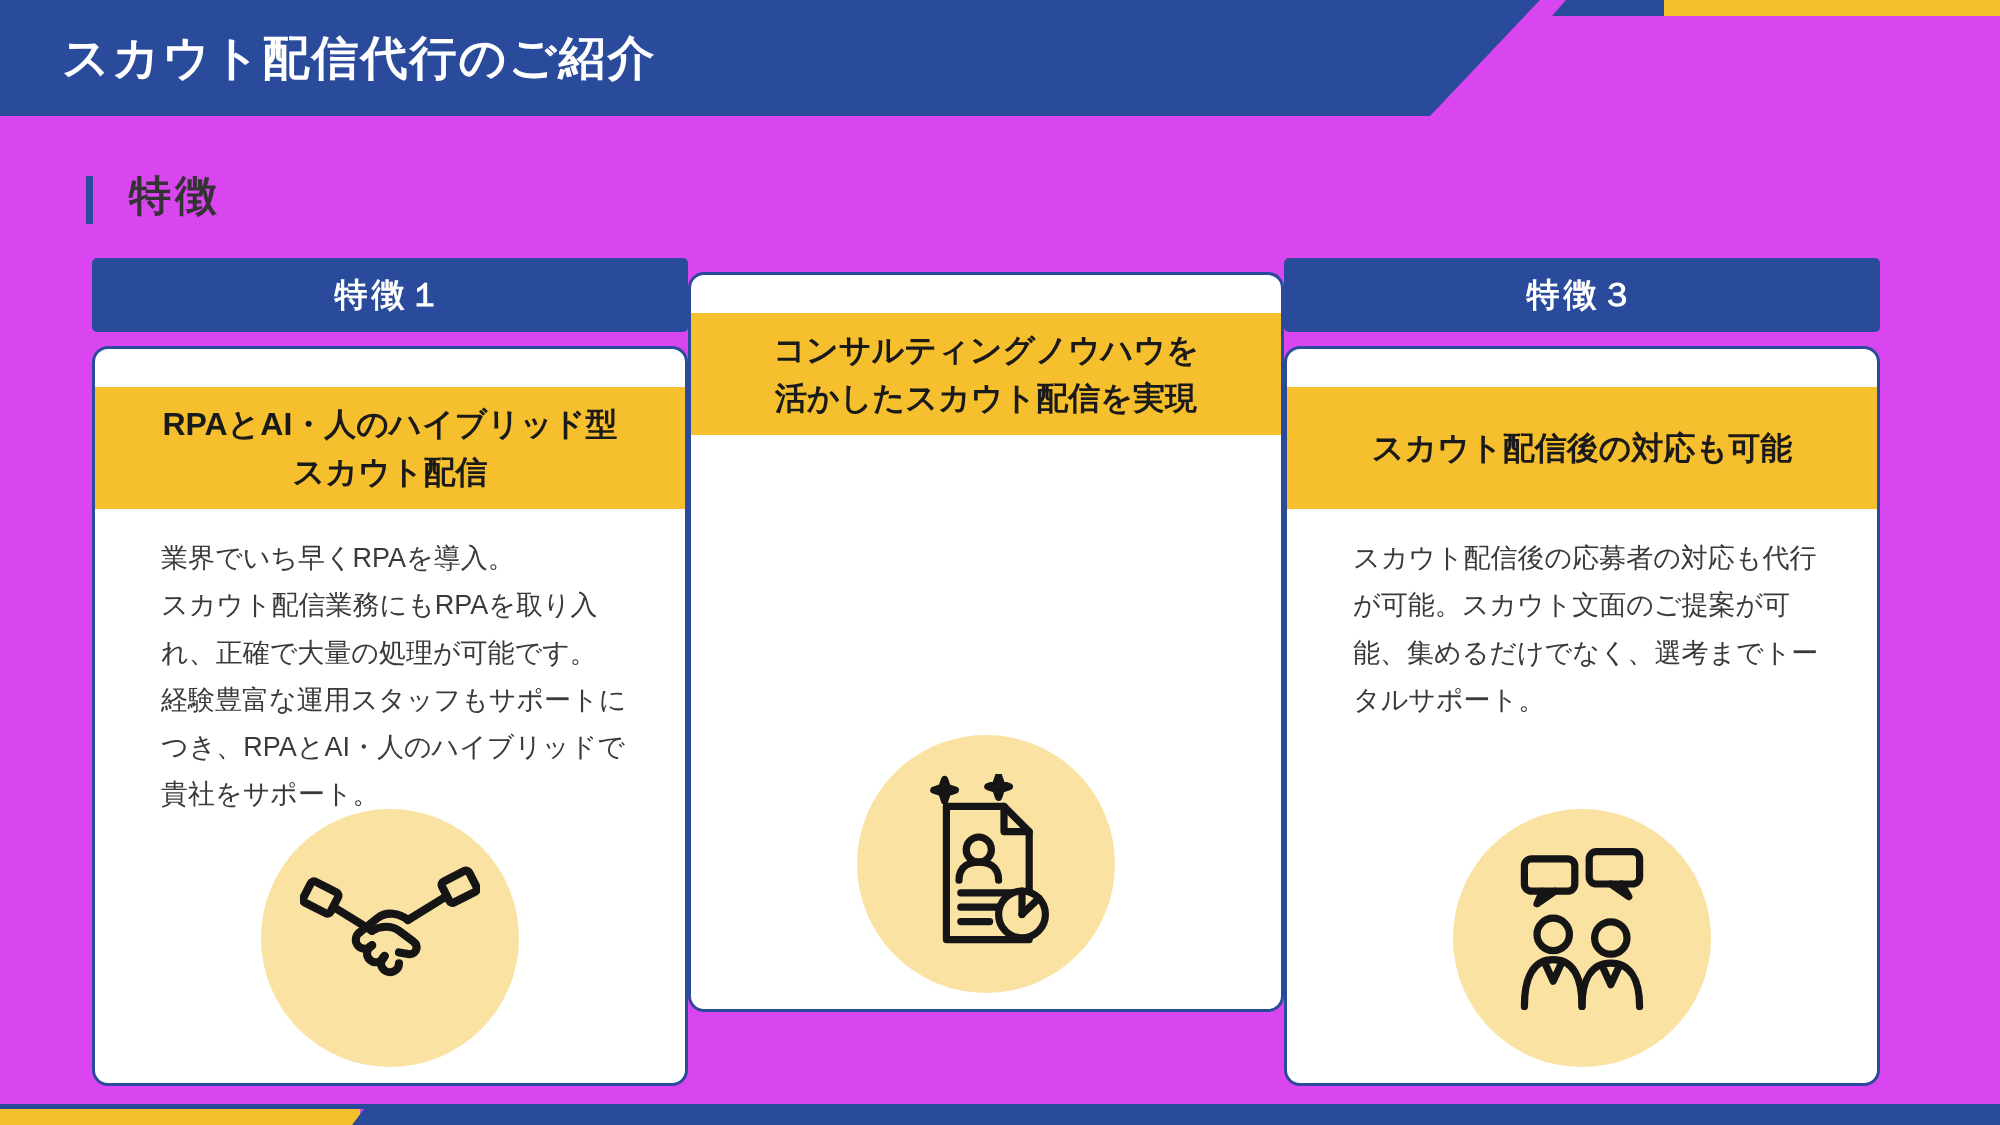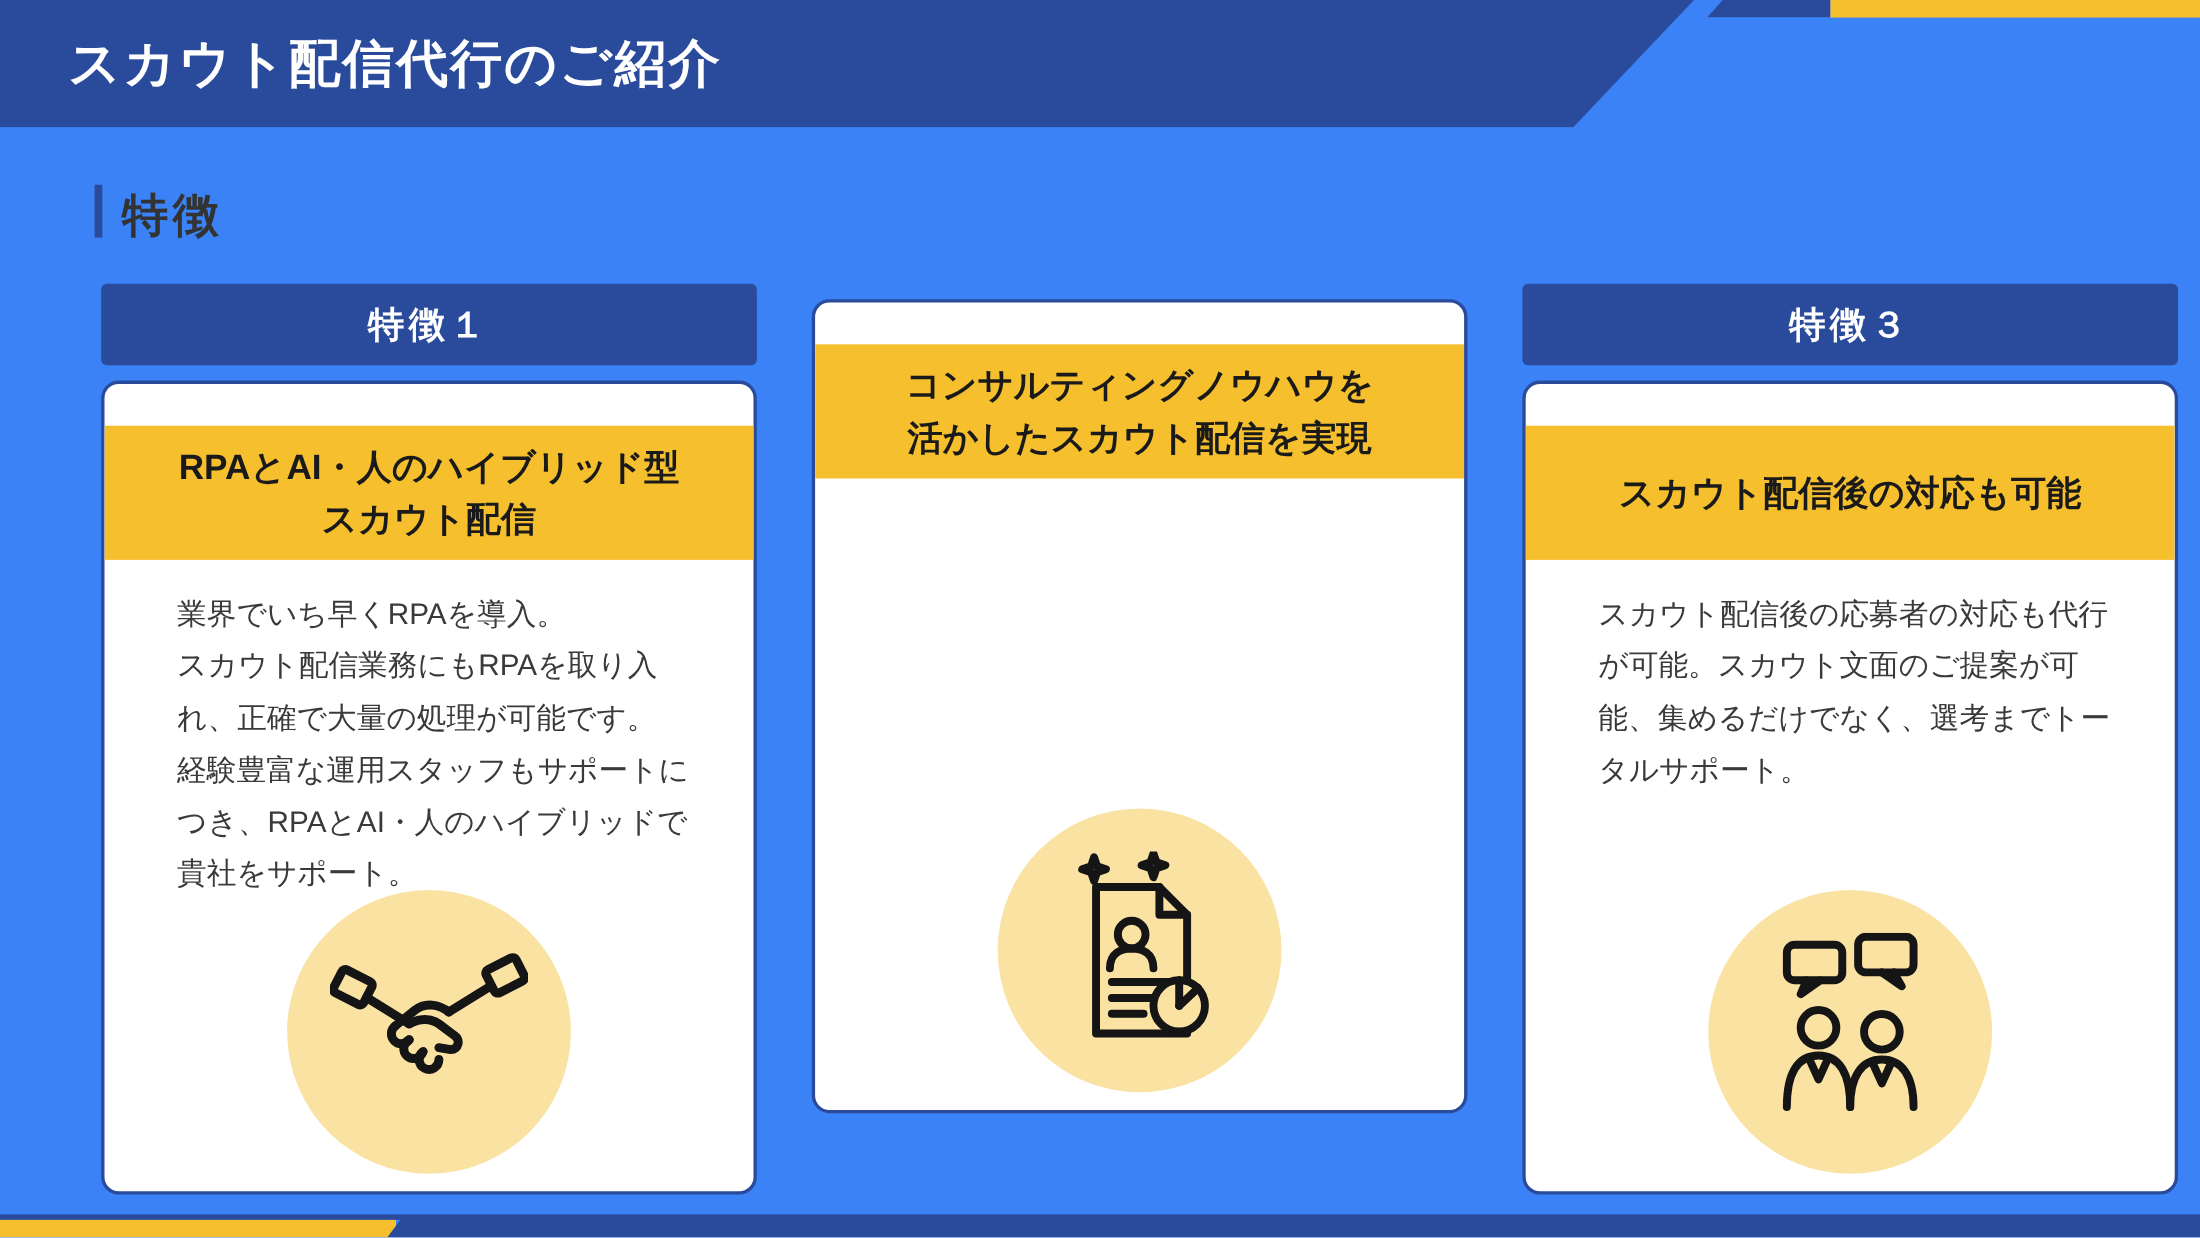--- a/index.html
+++ b/index.html
@@ -7,21 +7,21 @@
     --yellow:#F6BF2E;
     --pale-yellow:#FAE2A2;
     --text-dark:#1A1A1A;
     --text-body:#3A3A3A;
   }
   *{margin:0;padding:0;box-sizing:border-box;}
   html,body{background:#e8e8e8;}
   .slide{
     position:relative;
     width:2000px;height:1125px;
-    background:#3b82f6;
+    background:#d946ef;
     overflow:hidden;
     font-family:"Liberation Sans","DejaVu Sans",sans-serif;
   }
 
   
   .header-band{
     position:absolute;top:0;left:0;
     width:1540px;height:116px;
     background:var(--navy);
     clip-path:polygon(0 0,100% 0,calc(100% - 110px) 100%,0 100%);
@@ -37,29 +37,29 @@
     clip-path:polygon(14px 0,100% 0,100% 100%,0 100%);
   }
   .corner-yellow{
     position:absolute;top:0;left:1664px;width:336px;height:16px;
     background:var(--yellow);
   }
 
   
   .section-heading{
     position:absolute;top:168px;left:86px;
-    display:flex;align-items:flex-start;gap:18px;
+    display:flex;align-items:flex-end;gap:36px;
   }
   .section-bar{width:7px;height:48px;background:var(--navy);}
   .section-title{font-size:42px;font-weight:bold;color:#333333;letter-spacing:4px;}
 
   
   .features-row{
     position:absolute;top:258px;left:92px;
-    display:flex;gap:50px;
+    display:flex;
   }
   .feature-column{width:596px;}
   .feature-badge{
     height:74px;background:var(--navy);border-radius:5px;
     color:#ffffff;font-size:33px;font-weight:bold;letter-spacing:4px;
     display:flex;align-items:center;justify-content:center;
   }
   .feature-card{
     margin-top:14px;height:740px;
     background:#ffffff;border:3px solid var(--navy);border-radius:16px;

